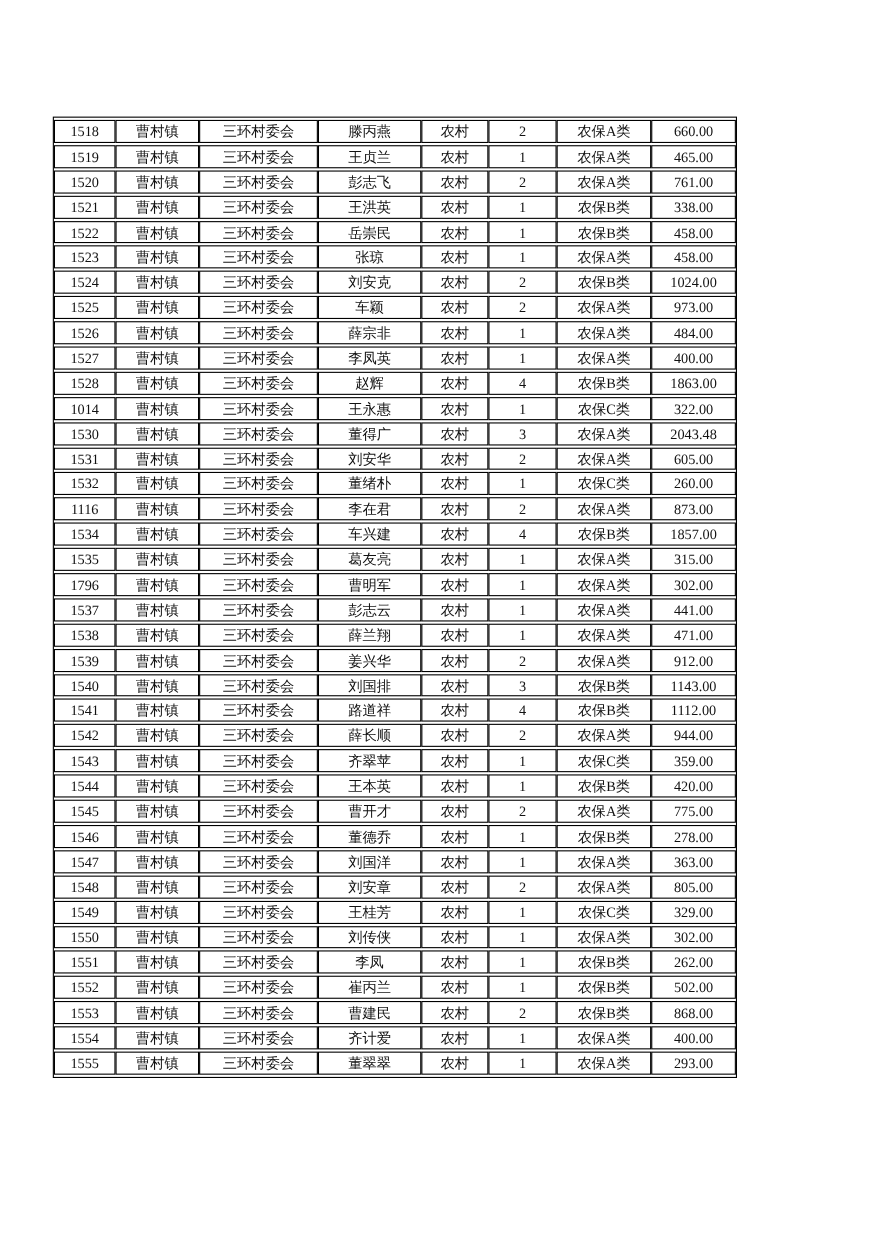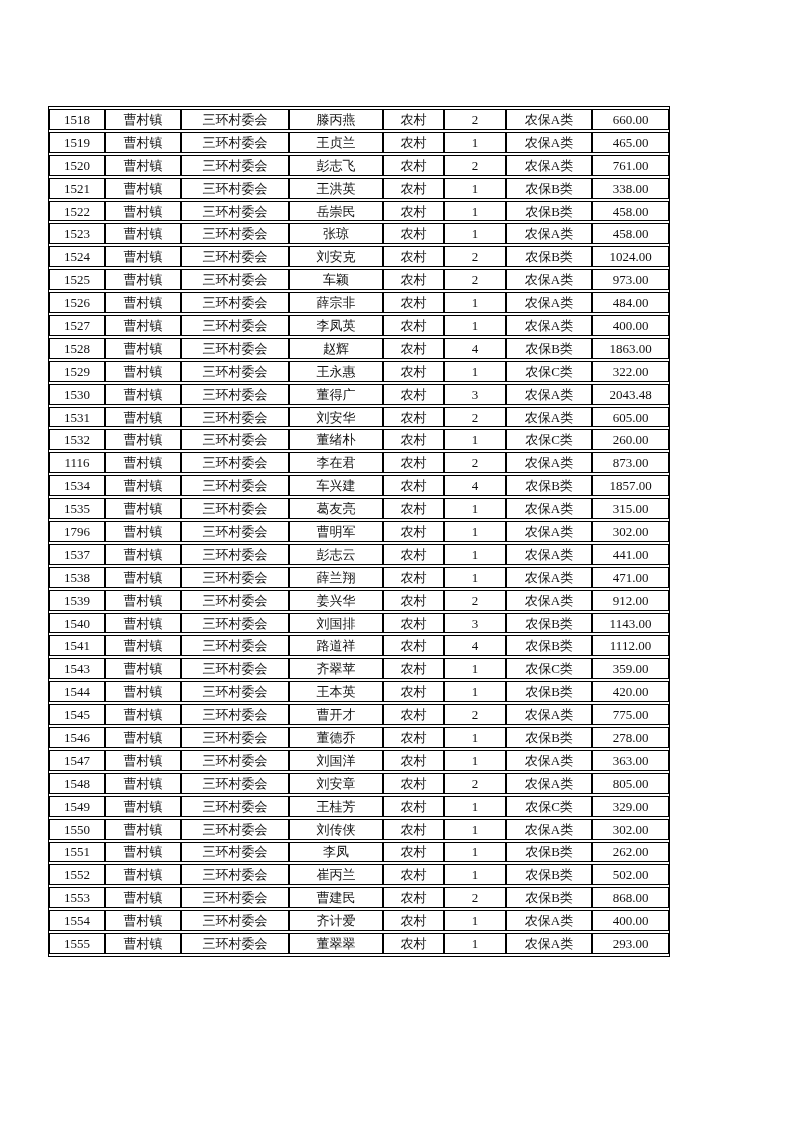--- a/index.html
+++ b/index.html
@@ -169,21 +169,21 @@
           <td>1528</td>
           <td>曹村镇</td>
           <td>三环村委会</td>
           <td>赵辉</td>
           <td>农村</td>
           <td>4</td>
           <td>农保B类</td>
           <td>1863.00</td>
         </tr>
         <tr>
-          <td>1529</td>
+          <td>1014</td>
           <td>曹村镇</td>
           <td>三环村委会</td>
           <td>王永惠</td>
           <td>农村</td>
           <td>1</td>
           <td>农保C类</td>
           <td>322.00</td>
         </tr>
         <tr>
           <td>1530</td>
@@ -297,20 +297,30 @@
         </tr>
         <tr>
           <td>1541</td>
           <td>曹村镇</td>
           <td>三环村委会</td>
           <td>路道祥</td>
           <td>农村</td>
           <td>4</td>
           <td>农保B类</td>
           <td>1112.00</td>
+        </tr>
+        <tr>
+          <td>1542</td>
+          <td>曹村镇</td>
+          <td>三环村委会</td>
+          <td>薛长顺</td>
+          <td>农村</td>
+          <td>2</td>
+          <td>农保A类</td>
+          <td>944.00</td>
         </tr>
         <tr>
           <td>1543</td>
           <td>曹村镇</td>
           <td>三环村委会</td>
           <td>齐翠苹</td>
           <td>农村</td>
           <td>1</td>
           <td>农保C类</td>
           <td>359.00</td>

